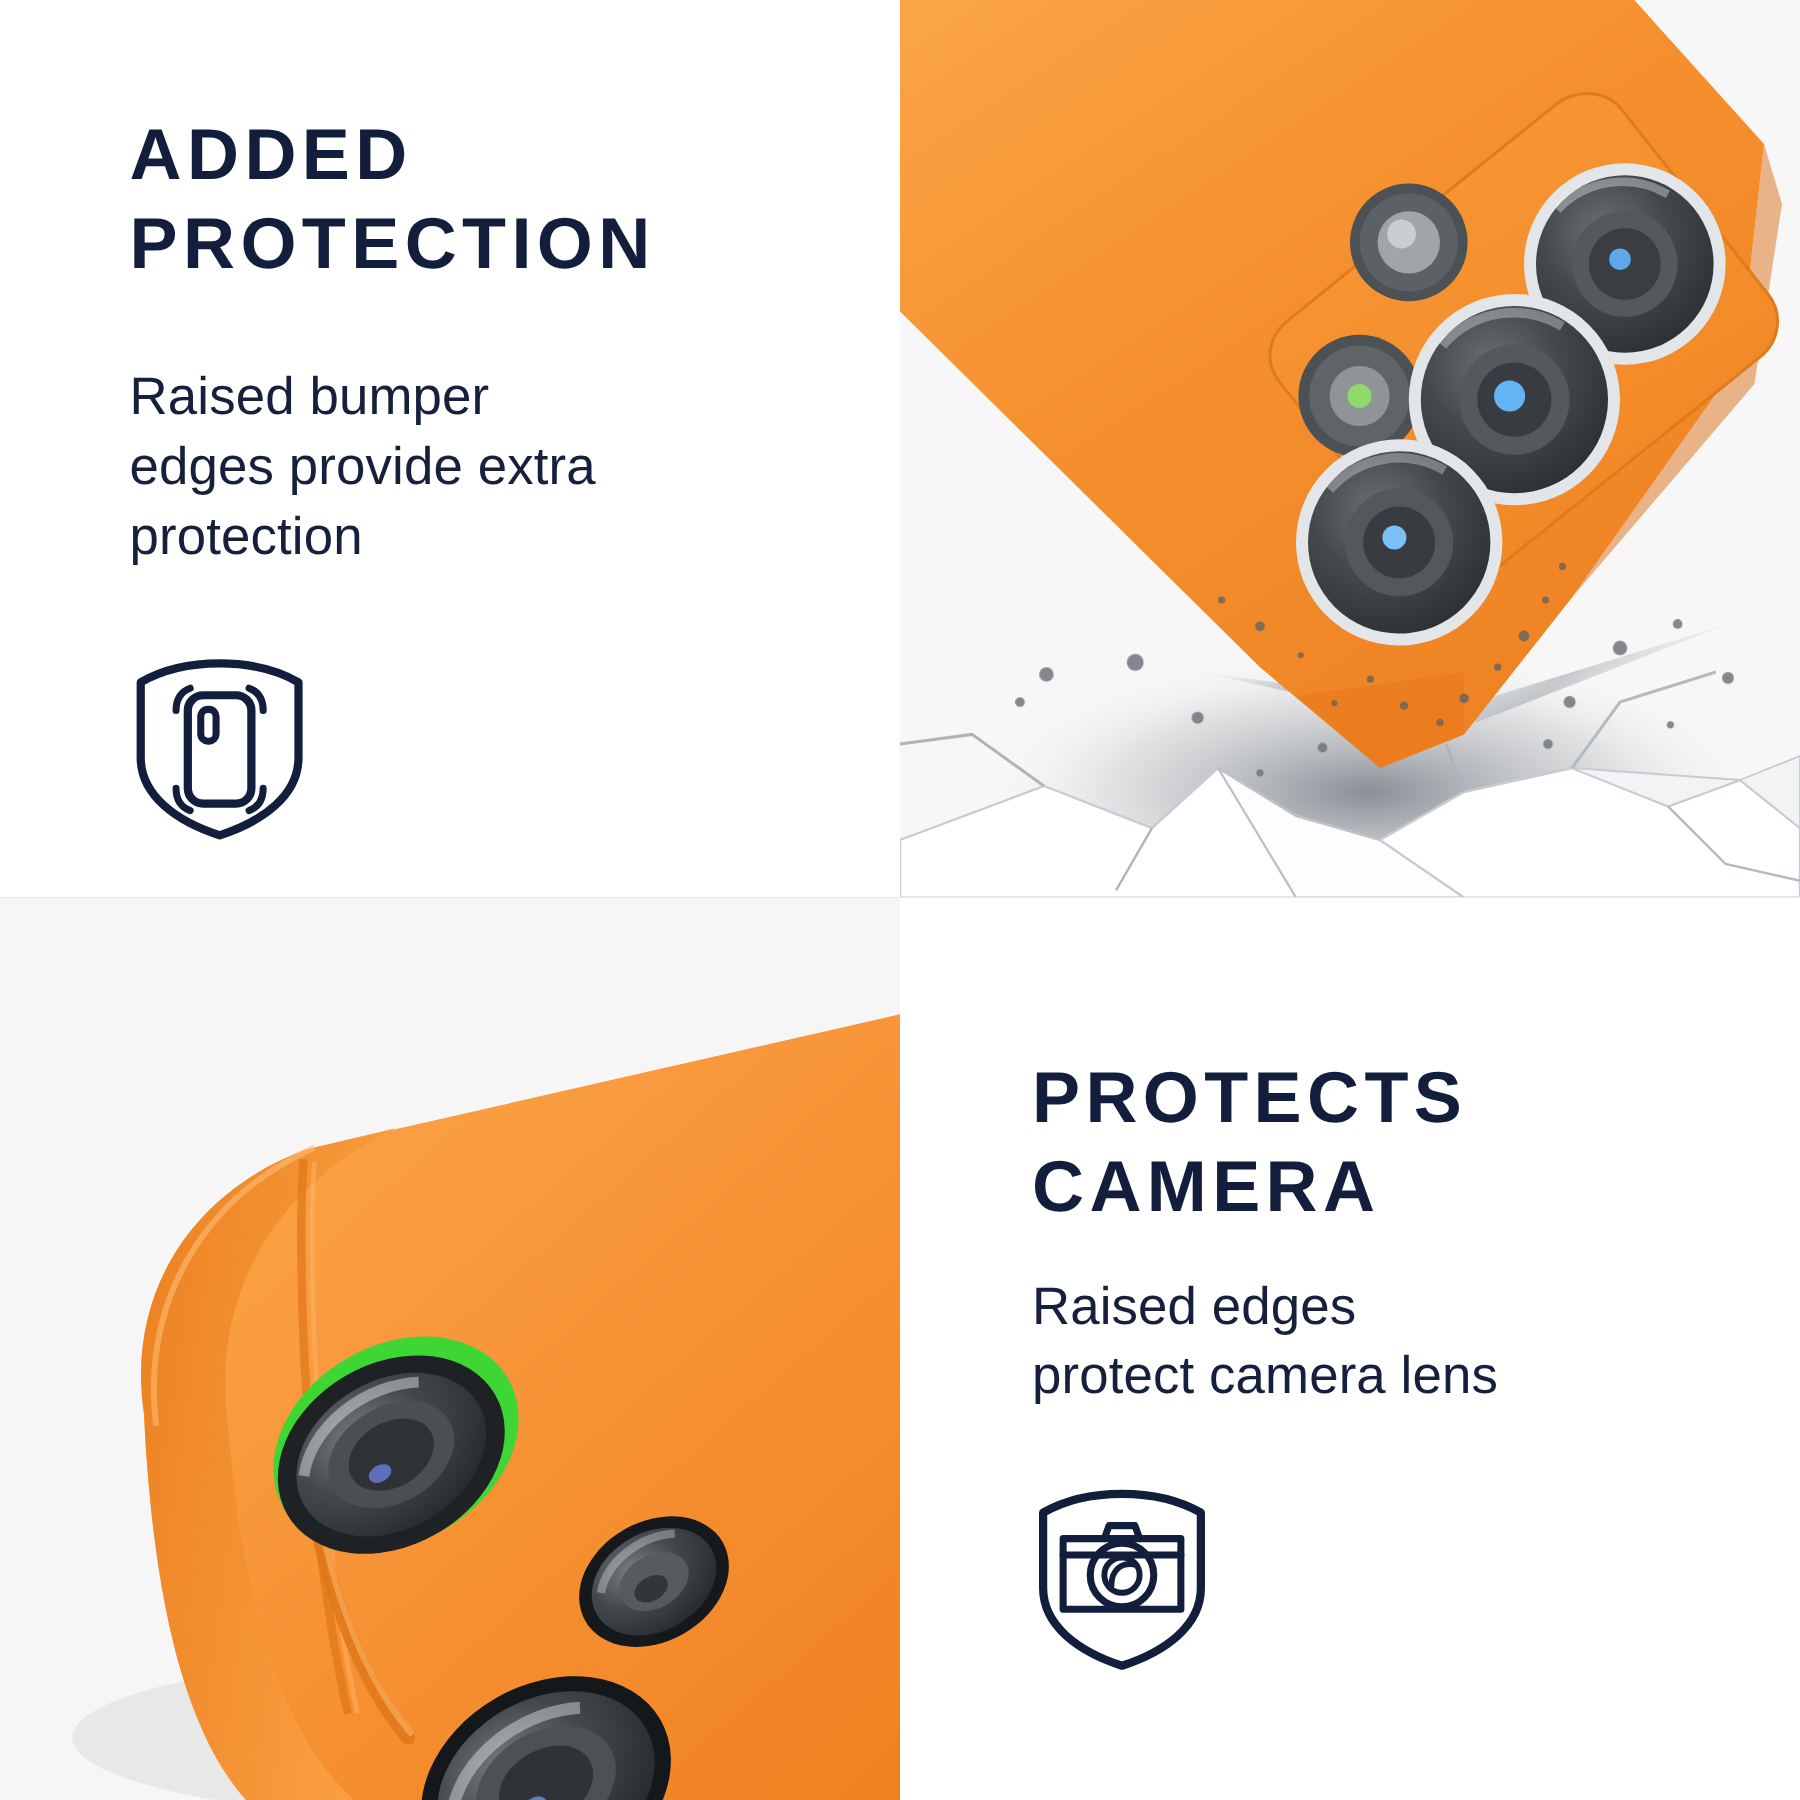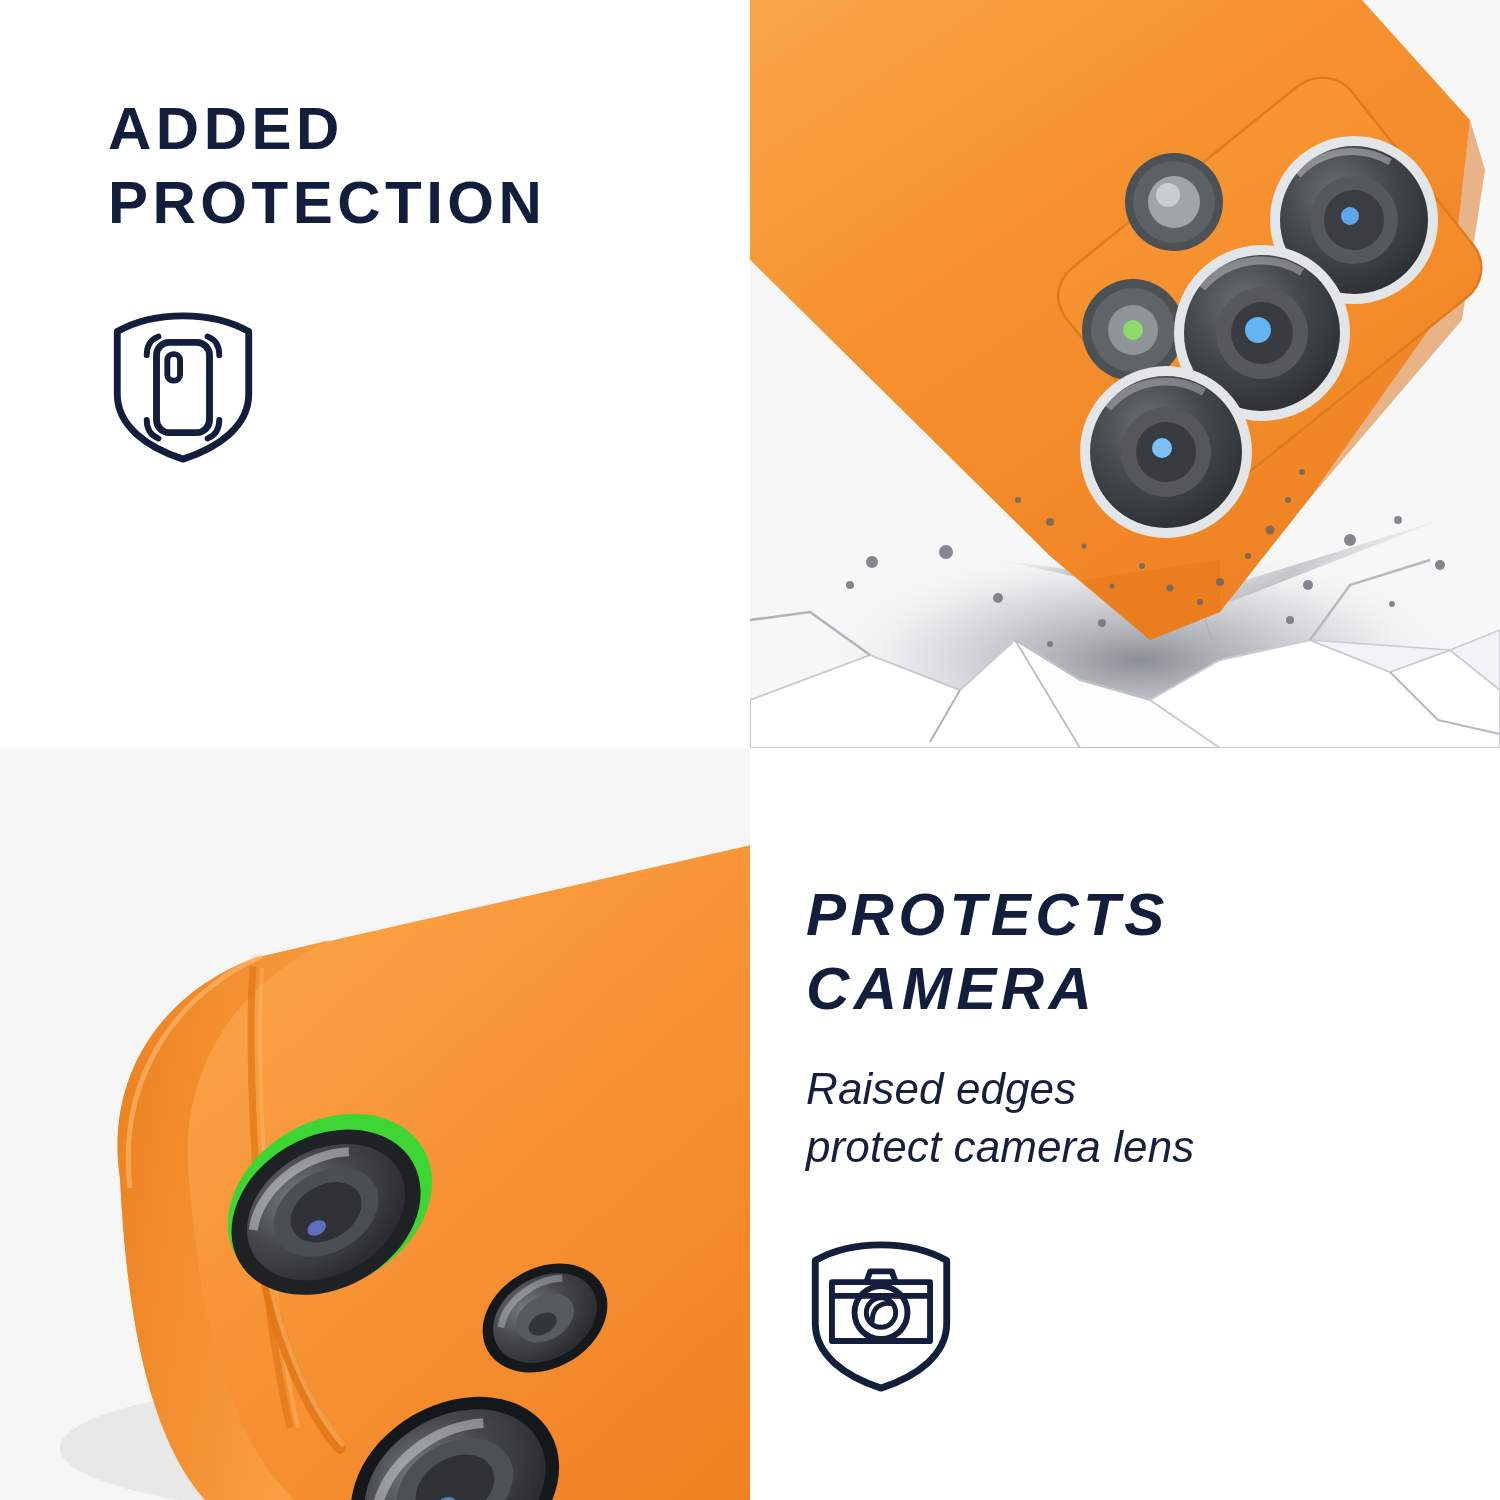--- a/index.html
+++ b/index.html
@@ -28,22 +28,21 @@
   .panel {
     position: relative;
     overflow: hidden;
   }
   .panel-text {
     background: #ffffff;
     padding: 92px 70px 0 108px;
     box-sizing: border-box;
   }
   .panel-text.bottom-right {
-    padding: 130px 60px 0 56px;
-    font-style: italic;
+    padding: 130px 60px 0 110px;
   }
   .headline {
     color: #131E3C;
     font-size: 60px;
     line-height: 1.23;
     font-weight: 700;
     letter-spacing: 4.5px;
     margin: 0;
     text-transform: uppercase;
     white-space: pre-line;
@@ -78,20 +77,23 @@
   }
 </style>
 </head>
 <body>
 
 <div class="infographic">
 
   <section class="panel panel-text">
     <h2 class="headline">ADDED
 PROTECTION</h2>
+    <p class="subcopy">Raised bumper
+edges provide extra
+protection</p>
 
     <svg class="feature-icon" viewBox="0 0 150 158">
       <g fill="none" stroke="#131E3C" stroke-width="7" stroke-linecap="round" stroke-linejoin="round">
         <path d="M75 6 C105 6 128 14 142 22 L142 86 C142 118 112 140 75 152 C38 140 8 118 8 86 L8 22 C22 14 45 6 75 6 Z"></path>
         <rect x="48" y="33" width="54" height="92" rx="13"></rect>
         <rect x="59" y="45" width="13" height="27" rx="6" stroke-width="6"></rect>
         <path d="M38 46 C38 36 42 30 50 27" stroke-width="6"></path>
         <path d="M112 46 C112 36 108 30 100 27" stroke-width="6"></path>
         <path d="M38 112 C38 122 42 128 50 131" stroke-width="6"></path>
         <path d="M112 112 C112 122 108 128 100 131" stroke-width="6"></path>

